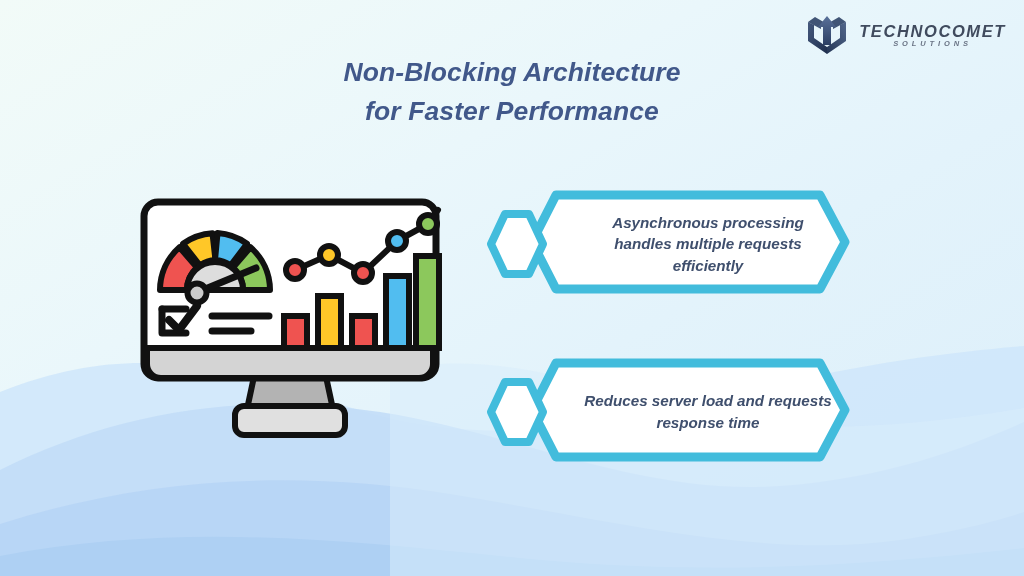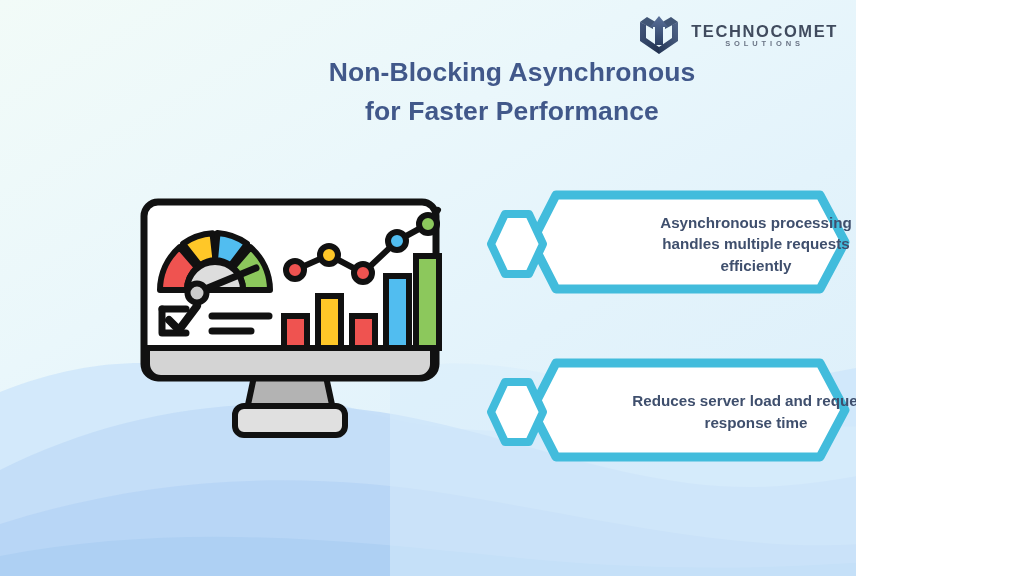--- a/index.html
+++ b/index.html
@@ -2,25 +2,26 @@
 <html><head>
 <meta charset="utf-8">
 <style>
   html, body {
     margin: 0;
     padding: 0;
     background: #ffffff;
   }
   #slide {
     position: relative;
-    width: 856px;
+    width: 1024px;
     height: 576px;
     overflow: hidden;
     font-family: "Liberation Sans", sans-serif;
     background: linear-gradient(150deg, #f2fbf8 0%, #eaf7fb 35%, #e3f3fb 60%, #dbeefa 100%);
+    font-style: italic;
   }
   #bg-waves {
     position: absolute;
     inset: 0;
     width: 1024px;
     height: 576px;
   }
 
   
   #logo {
@@ -99,21 +100,20 @@
     display: flex;
     align-items: center;
     justify-content: center;
     text-align: center;
     color: #3f4f6d;
     font-size: 15.2px;
     font-weight: bold;
     line-height: 1.42;
     z-index: 4;
     pointer-events: none;
-    margin-left: 48px;
   }
 </style>
 </head>
 <body>
 
 <div id="slide">
 
   <svg id="bg-waves" viewBox="0 0 1024 576" preserveAspectRatio="none">
     <path d="M0,392 C140,336 236,372 352,408 C470,446 600,432 724,398 C840,366 950,352 1024,346 L1024,576 L0,576 Z" fill="#cfe6fa" opacity="0.85"></path>
     <path d="M0,470 C120,410 250,392 380,412 C520,434 640,496 780,486 C890,478 970,446 1024,422 L1024,576 L0,576 Z" fill="#c2ddf7" opacity="0.9"></path>
@@ -143,21 +143,21 @@
       <path d="M3,8 L10,3 L22,10 L34,3 L41,8 L28,15 L28,12 L22,8 L16,12 L16,15 Z" fill="#2f4467" opacity="0.9"></path>
       <path d="M22,2 L31,13 L26,13 L26,31 L18,31 L18,13 L13,13 Z" fill="url(#lgA)"></path>
     </svg>
     <div id="logo-text">
       <div id="logo-name">TECHNOCOMET</div>
       <div id="logo-sub">SOLUTIONS</div>
     </div>
   </div>
 
   <div id="title">
-    <span class="line">Non-Blocking Asynchronous</span>
+    <span class="line">Non-Blocking Architecture</span>
     <span class="line">for Faster Performance</span>
   </div>
 
   <svg id="monitor" width="304" height="246" viewBox="0 0 304 246">
 
     <path d="M117,176 L187,176 L196,218 L108,218 Z" fill="#b3b3b3" stroke="#111" stroke-width="6" stroke-linejoin="round"></path>
 
     <rect x="97" y="210" width="110" height="29" rx="9" fill="#e0e0e0" stroke="#111" stroke-width="6"></rect>
 
     <rect x="6" y="6" width="292" height="176" rx="14" fill="#ffffff" stroke="#111" stroke-width="7"></rect>

